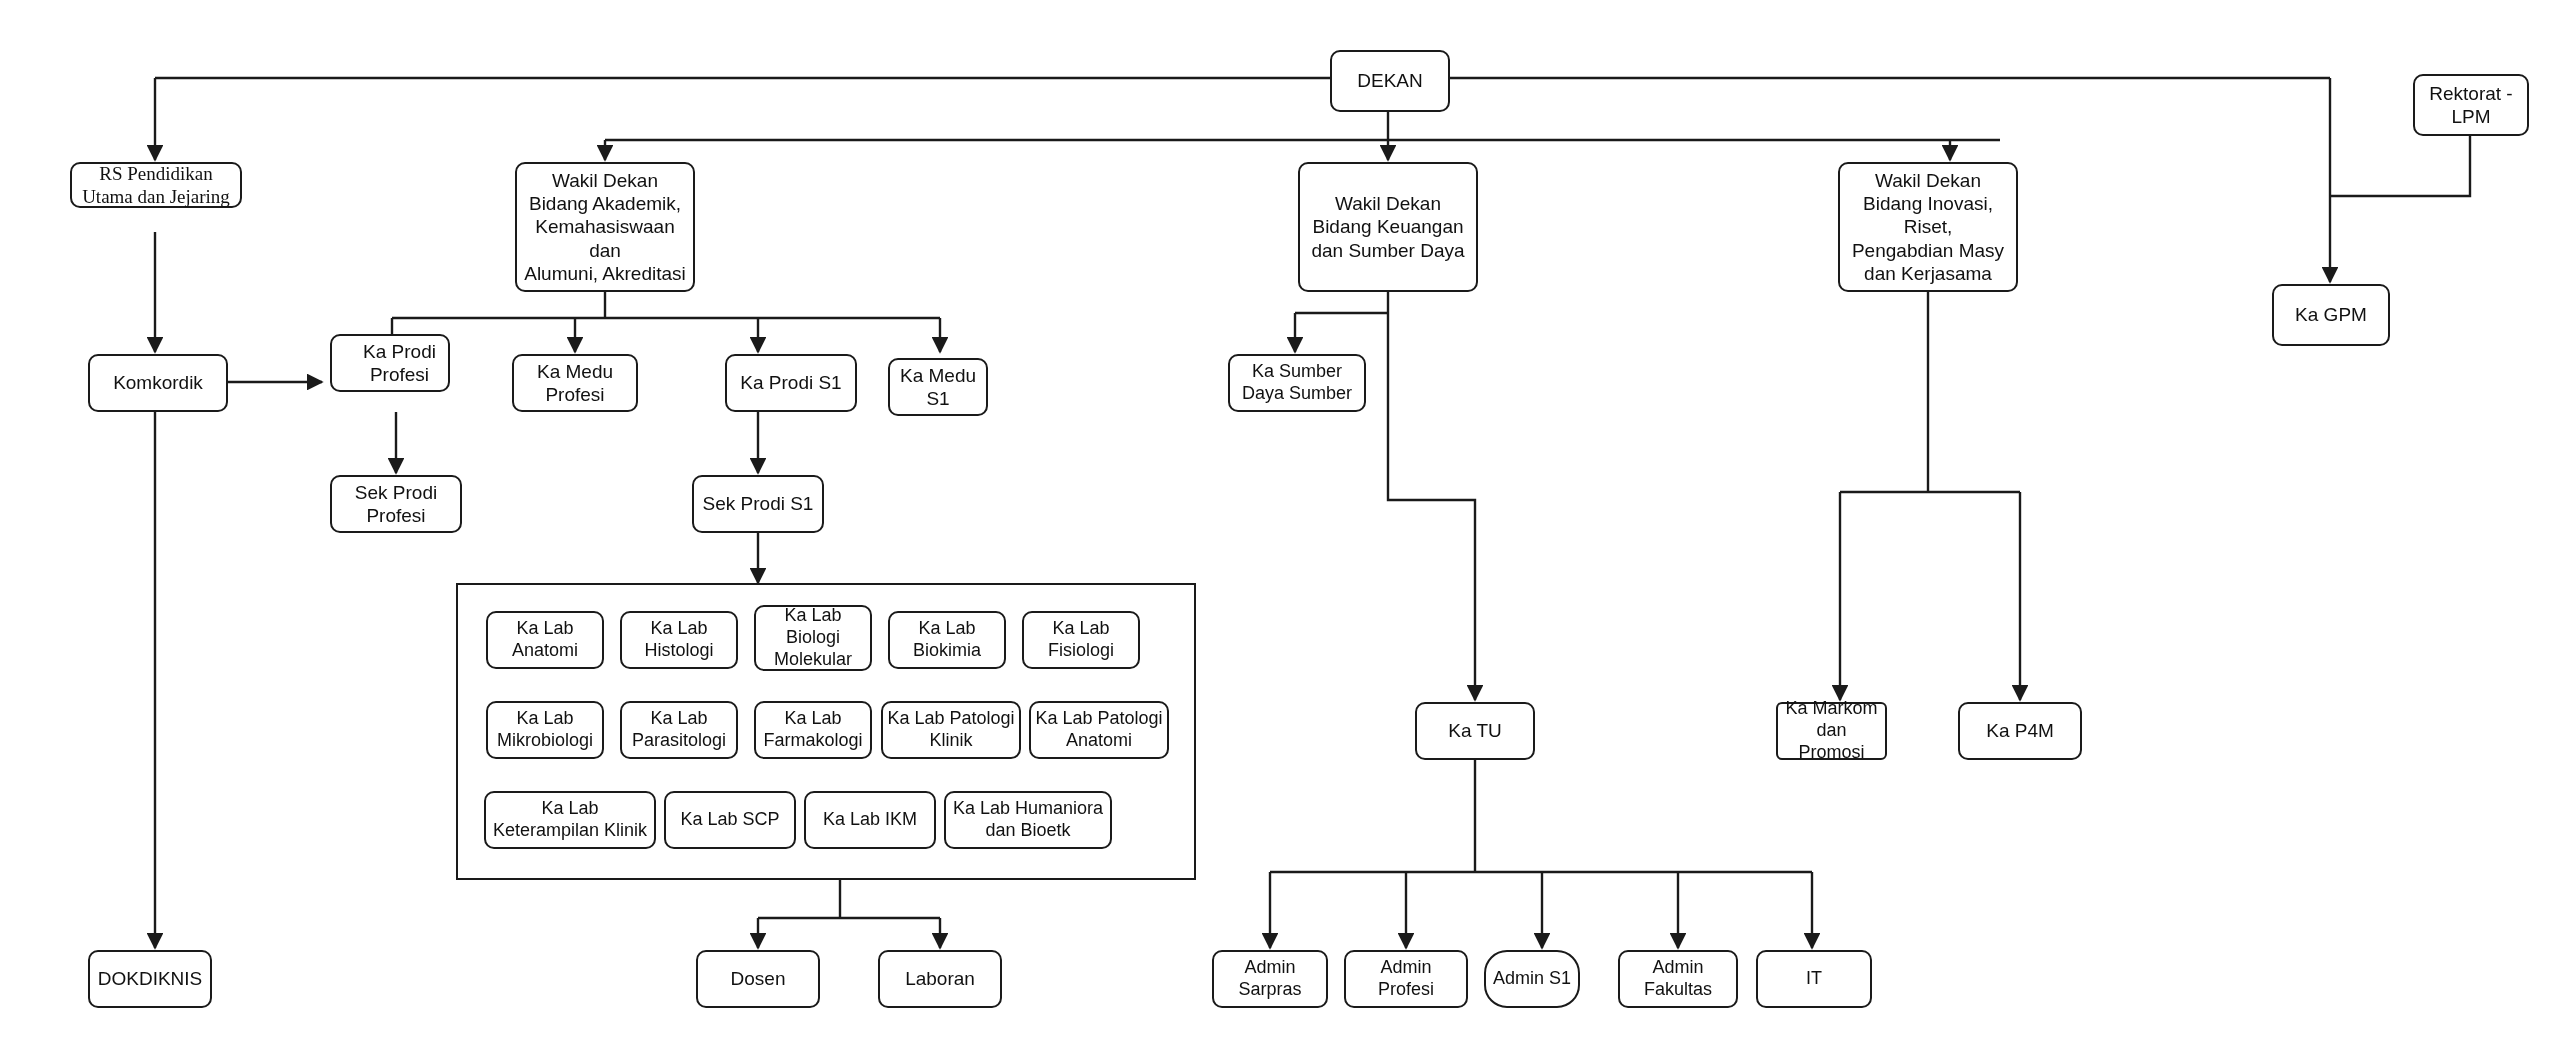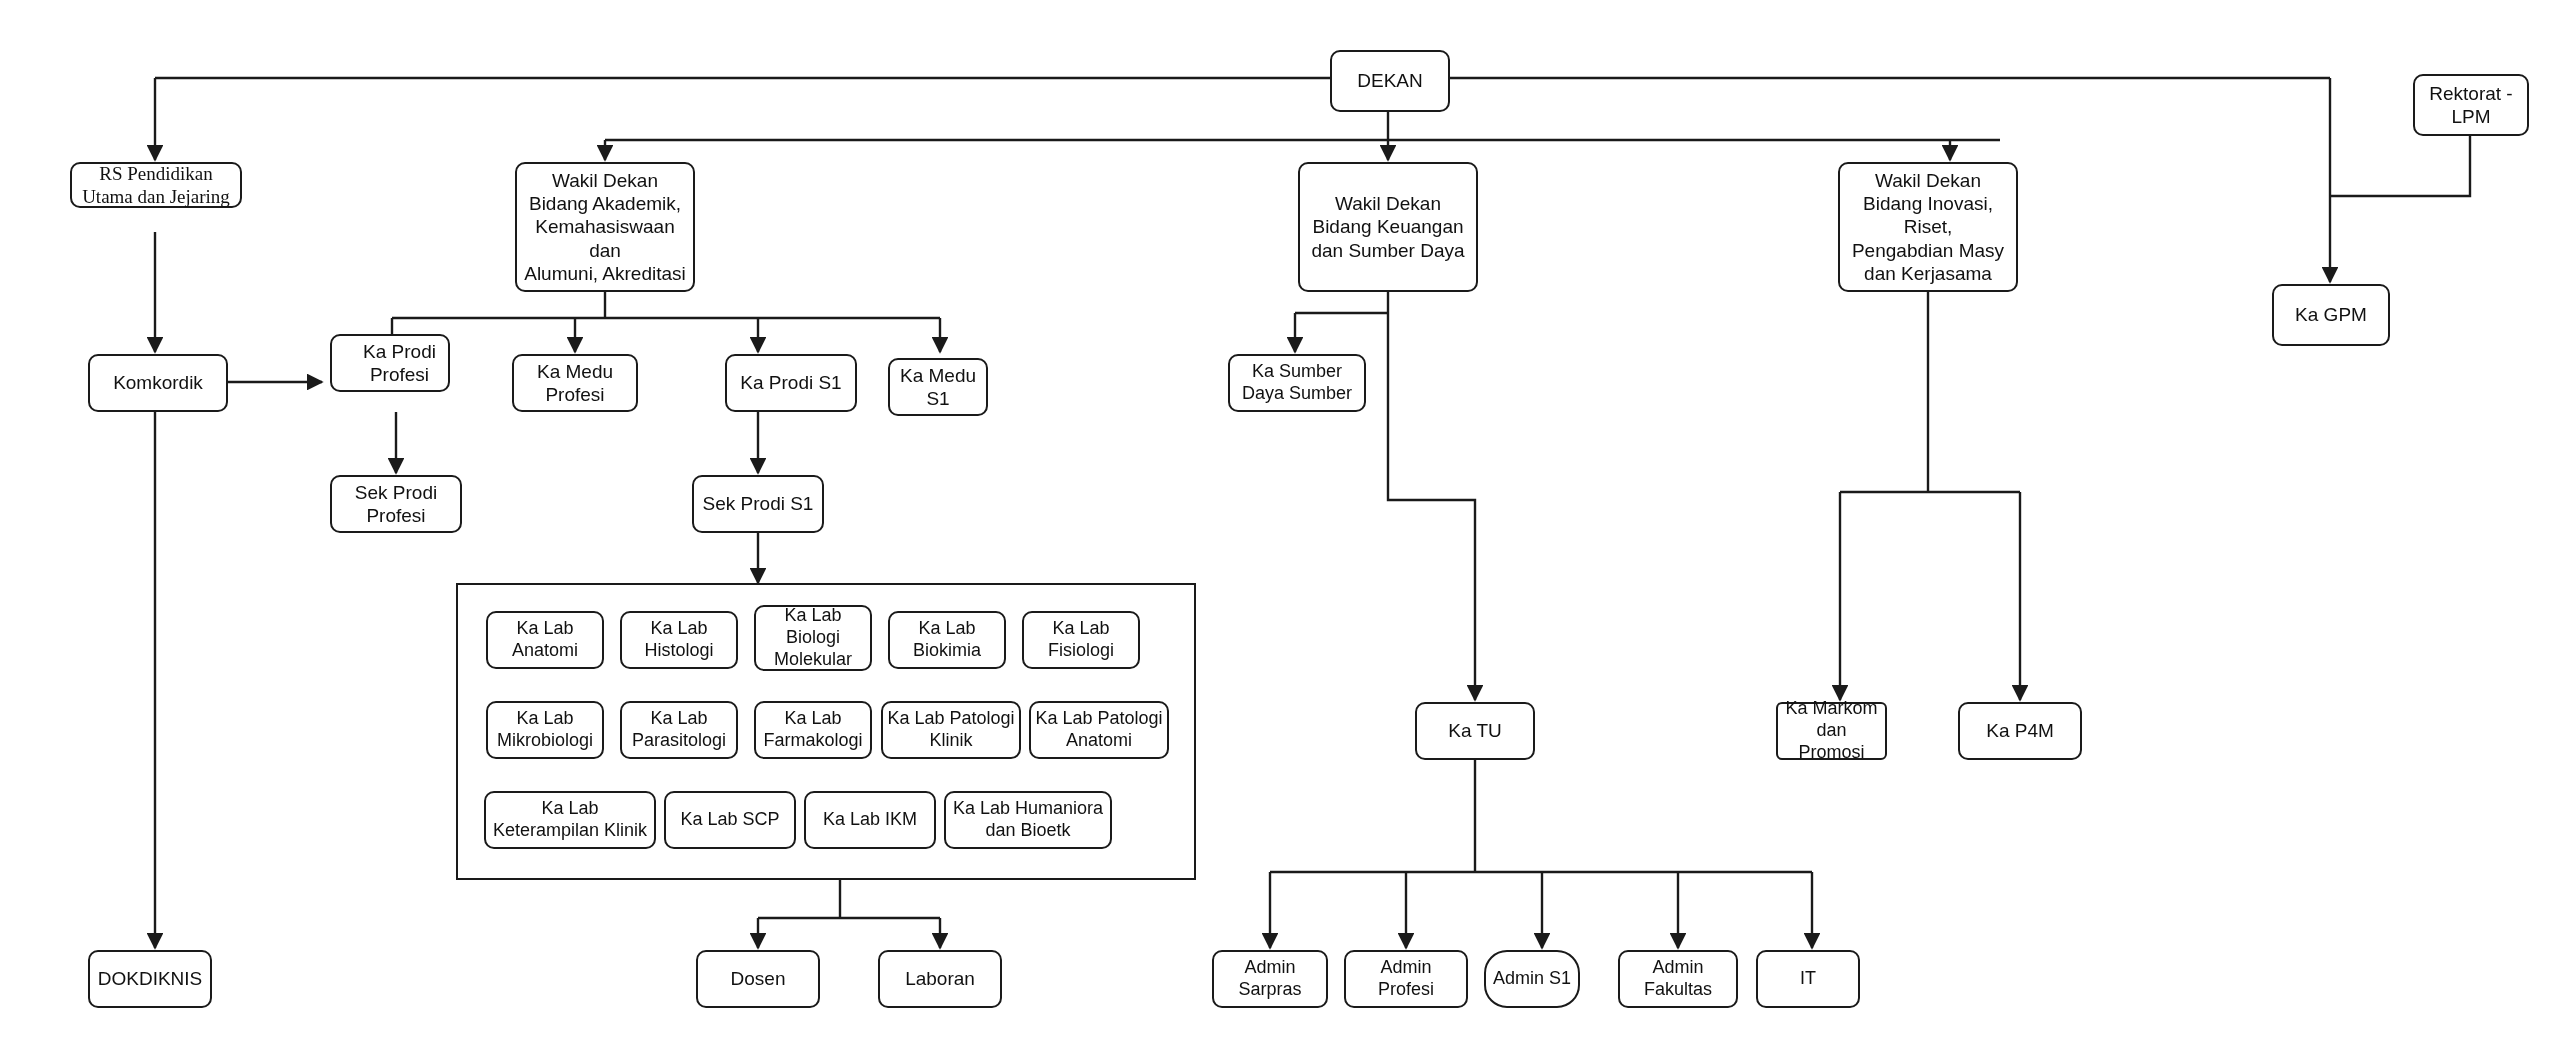--- a/index.html
+++ b/index.html
@@ -207,19 +207,19 @@
 Daya Sumber</div>
 
   <div class="node" style="left:1415px; top:702px; width:120px; height:58px;">Ka TU</div>
 
   <div class="node small" style="left:1212px; top:950px; width:116px; height:58px;">Admin
 Sarpras</div>
   <div class="node small" style="left:1344px; top:950px; width:124px; height:58px;">Admin Profesi</div>
   <div class="node small" style="left:1484px; top:950px; width:96px; height:58px;border-radius:23px;">Admin S1</div>
   <div class="node small" style="left:1618px; top:950px; width:120px; height:58px;">Admin
 Fakultas</div>
-  <div class="node small" style="left:1756px; top:950px; width:104px; height:58px;">IT</div>
+  <div class="node small" style="left:1756px; top:950px; width:116px; height:58px;">IT</div>
 
   <div class="node small" style="left:1776px; top:702px; width:111px; height:58px;border-radius:6px;">Ka Markom
 dan Promosi</div>
   <div class="node" style="left:1958px; top:702px; width:124px; height:58px;">Ka P4M</div>
 
 </div>
 
 </body></html>

